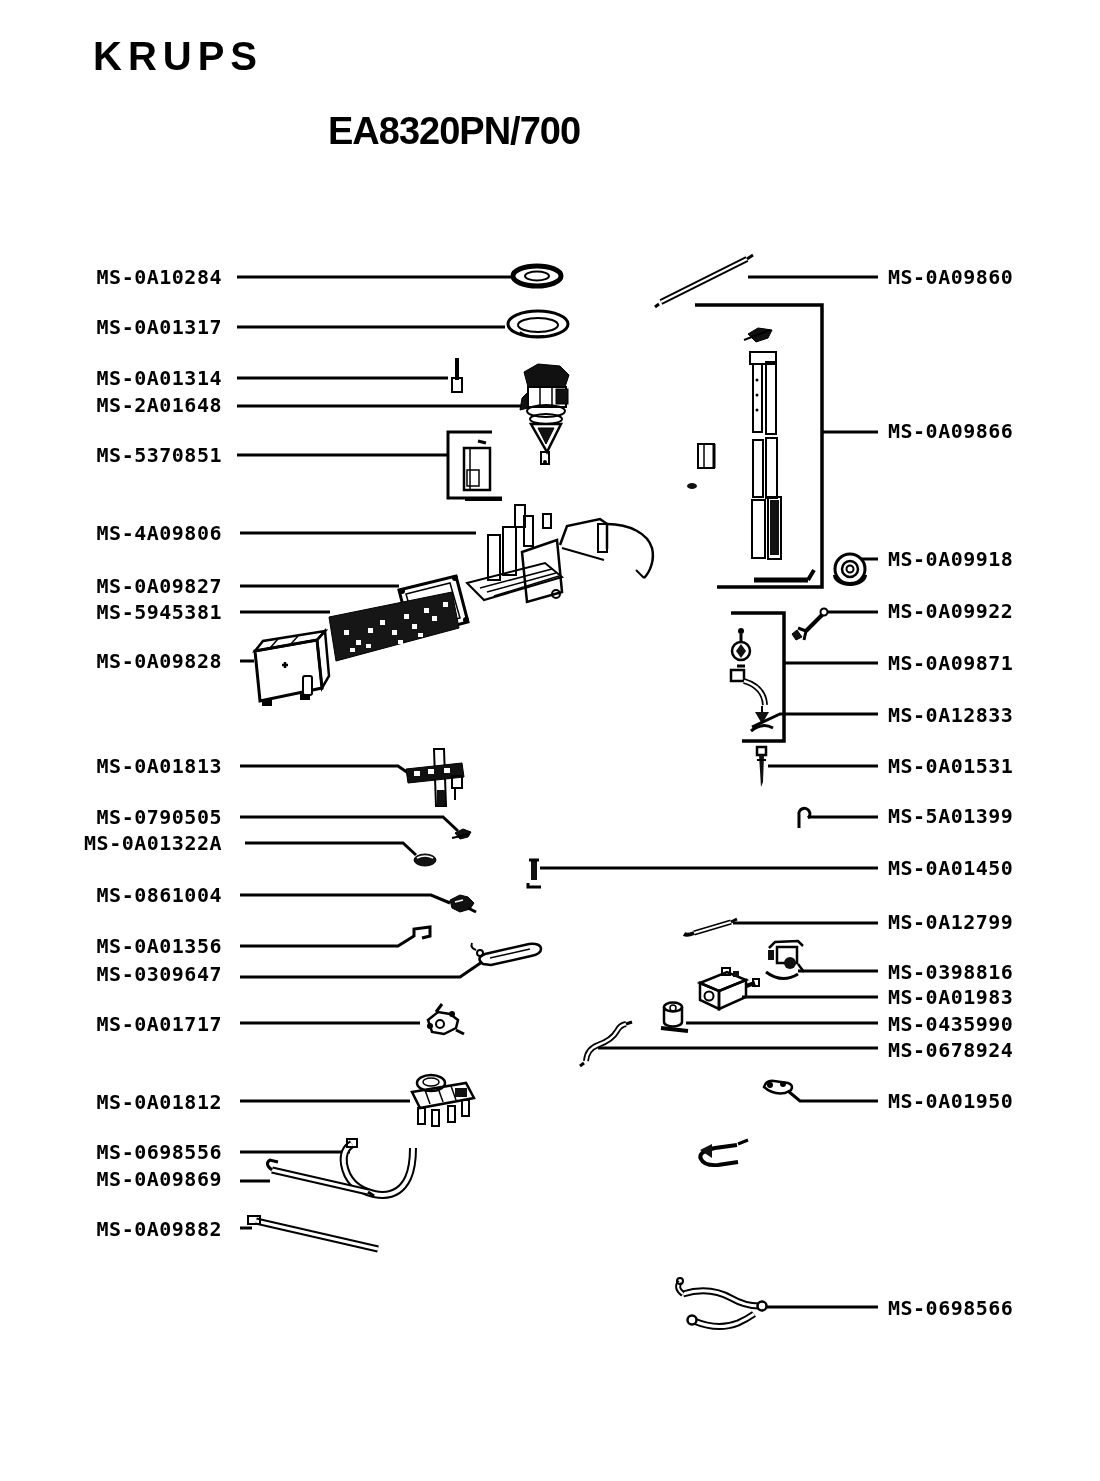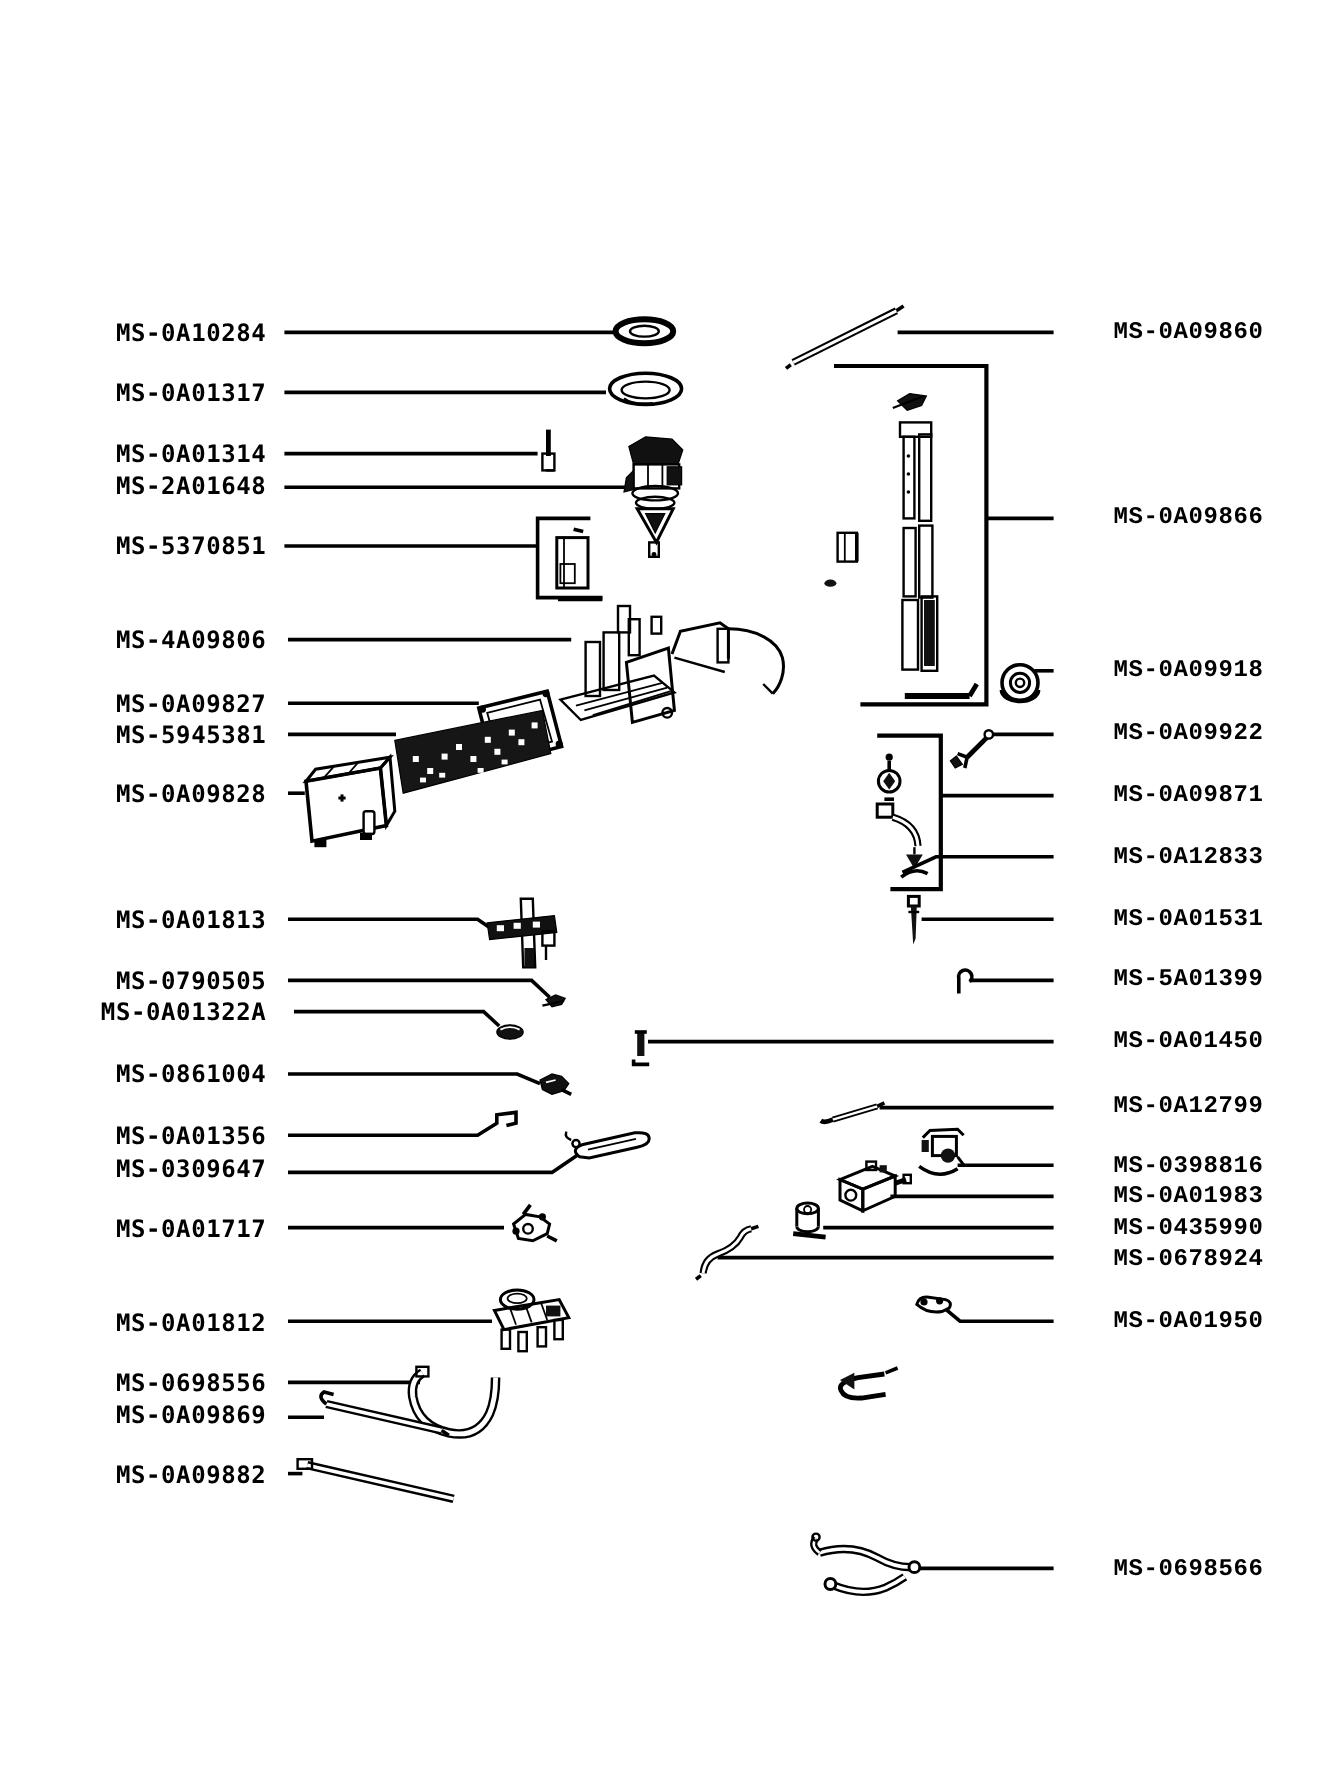--- a/index.html
+++ b/index.html
@@ -6,27 +6,29 @@
   .page{position:relative;width:1100px;height:1481px;background:#fff;overflow:hidden;
         font-family:"DejaVu Sans Mono",monospace;color:#000;}
   svg{position:absolute;left:0;top:0;}
   .brand{position:absolute;left:93px;top:34px;font:bold 40px "Liberation Sans",sans-serif;
          letter-spacing:6px;color:#000;}
   .model{position:absolute;left:328px;top:110px;font:bold 38px "Liberation Sans",sans-serif;
          letter-spacing:-1px;color:#000;}
   .lbl{position:absolute;font:bold 20px "DejaVu Sans Mono",monospace;letter-spacing:.5px;
        transform:translateY(-50%);white-space:nowrap;color:#000;}
   .lbl.L{right:878px;text-align:center;}
-  .lbl.R{left:928px;font-family:Liberation Mono, monospace;}
+  .lbl.R{left:888px;}
 </style>
 </head>
 <body>
 
 <div class="page">
 
+  <div class="brand">KRUPS</div>
+  <div class="model">EA8320PN/700</div>
 
   <svg width="1100" height="1481" viewBox="0 0 1100 1481" stroke="#000" fill="none" stroke-linecap="butt">
 
     <g>
       <line x1="237" y1="277" x2="512" y2="277" stroke-width="3"></line>
       <ellipse cx="537" cy="276" rx="24" ry="10" stroke-width="5"></ellipse>
       <ellipse cx="537" cy="276" rx="12" ry="4.5" stroke-width="2"></ellipse>
     </g>
 
     <g>

